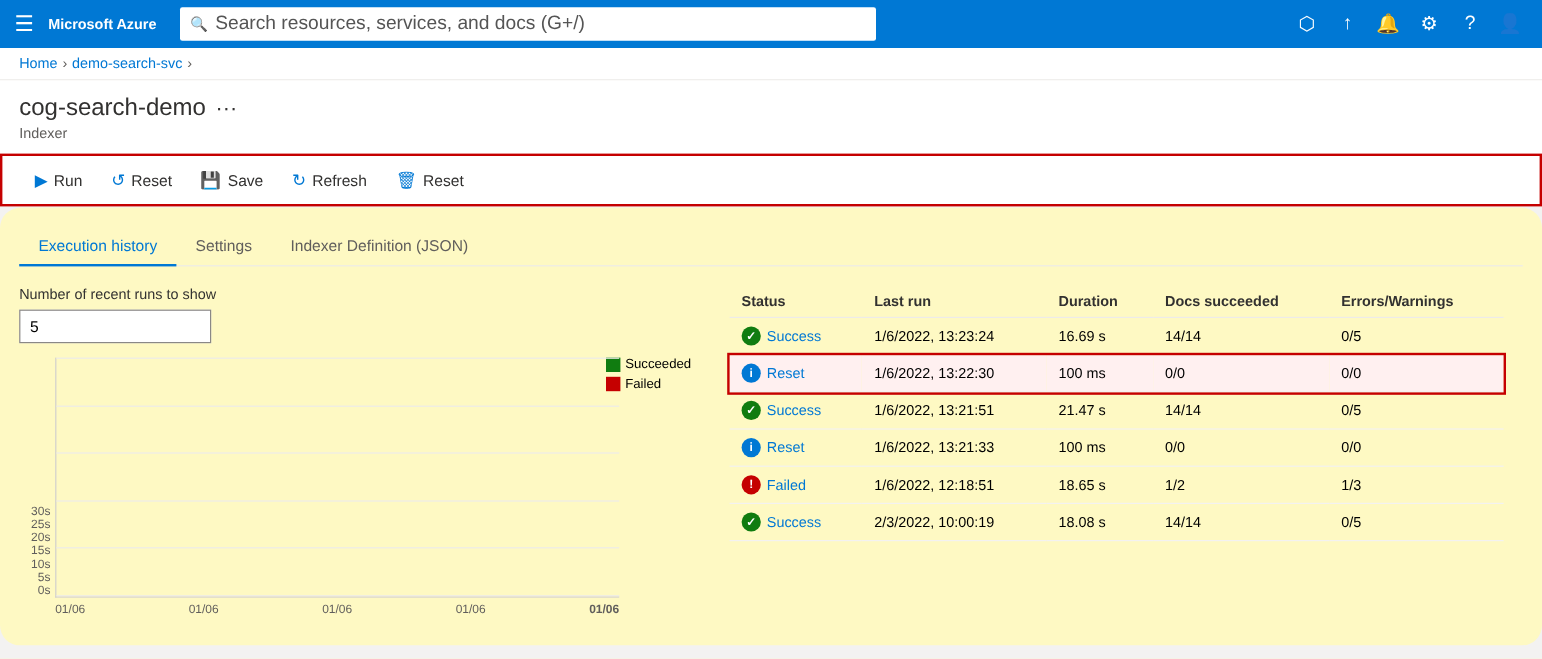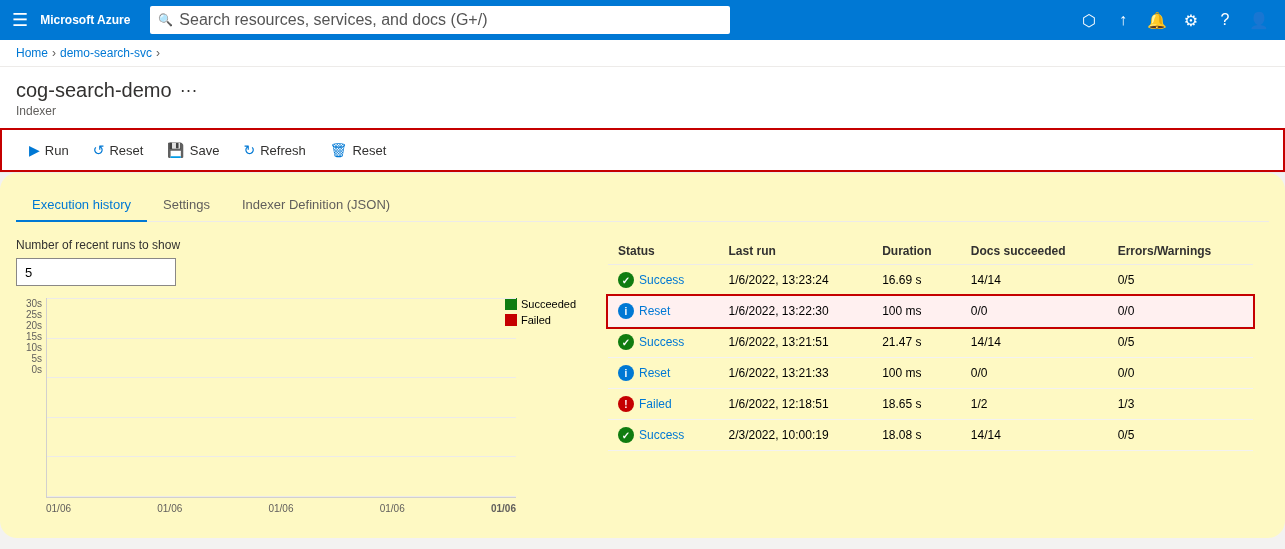--- a/index.html
+++ b/index.html
@@ -127,25 +127,25 @@
       flex-direction: column;
       gap: 4px;
     }
     .legend-item { display: flex; align-items: center; gap: 4px; font-size: 11px; }
     .legend-color { width: 12px; height: 12px; }
 
     .chart-y-axis {
       position: absolute;
       left: 0;
       top: 0;
-      bottom: 36px;
+      bottom: 20px;
       width: 30px;
       display: flex;
       flex-direction: column;
-      justify-content: flex-start;
+      justify-content: flex-end;
       align-items: flex-end;
       font-size: 10px;
       color: #605e5c;
       padding-right: 4px;
     }
     .chart-x-axis {
       position: absolute;
       bottom: 0;
       left: 30px;
       right: 60px;

